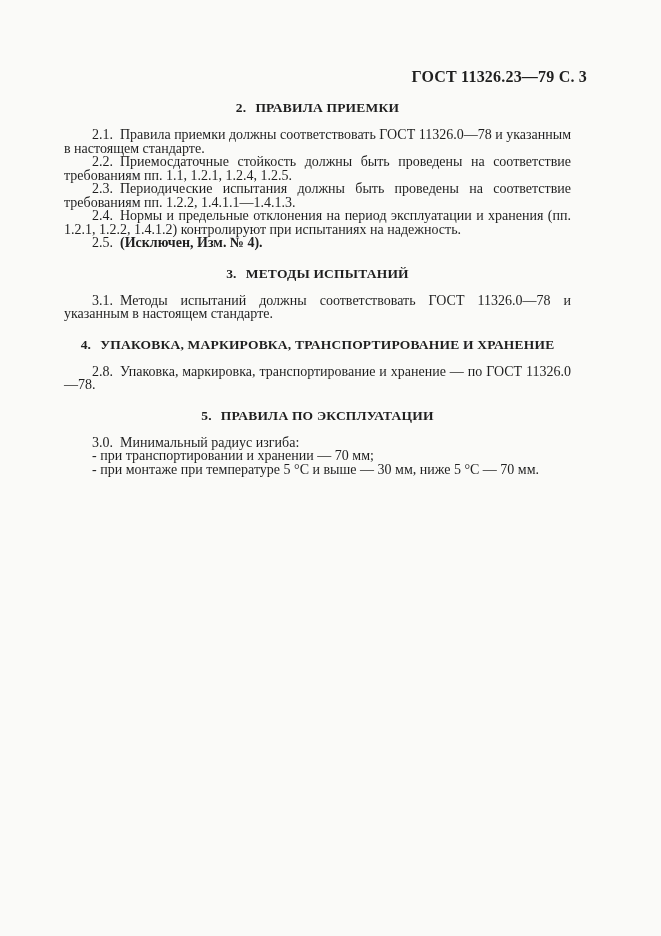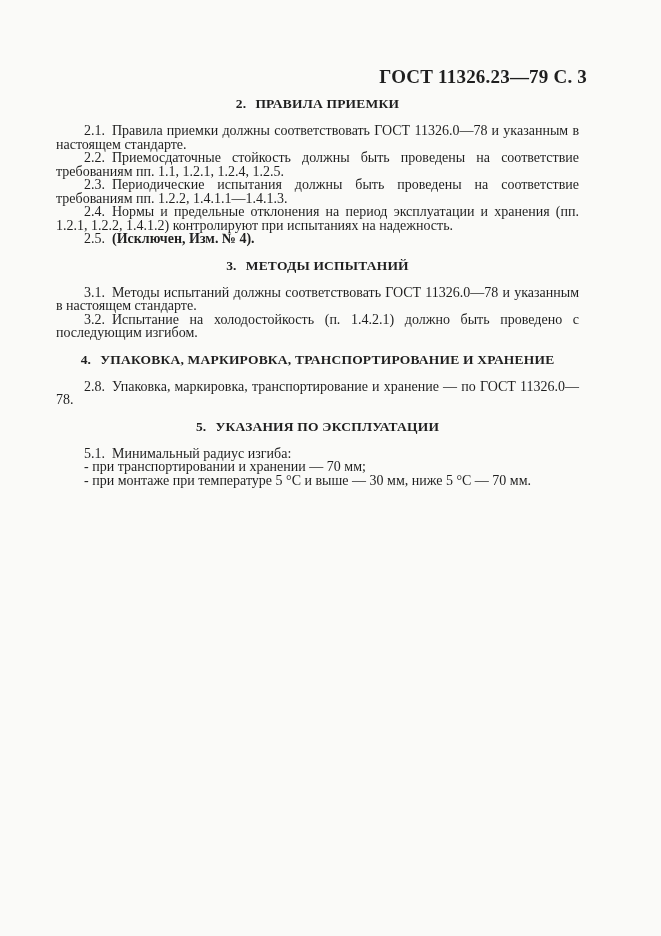--- a/index.html
+++ b/index.html
@@ -17,21 +17,21 @@
   }
   .page-content {
     position: absolute;
     left: 48px;
     top: 70px;
     width: 539px;
   }
   .running-header {
     text-align: right;
     font-weight: bold;
-    font-size: 19px;
+    font-size: 16px;
     line-height: 14px;
     letter-spacing: 0.2px;
   }
   .section-heading {
     margin: 12px 0 13px 0;
     text-align: center;
     font-size: 13.5px;
     font-weight: bold;
     line-height: 15px;
     letter-spacing: 0.2px;
@@ -46,21 +46,21 @@
     text-align: justify;
     text-indent: 28px;
   }
   .para-number {
     margin-right: 7px;
   }
   .bold {
     font-weight: bold;
   }
   section {
-    margin: 8px;
+    margin: 16px;
   }
 </style>
 </head>
 <body>
 
 <div class="page-content">
 
   <div class="running-header">
     <span>ГОСТ 11326.23—79 С. 3</span>
   </div>
@@ -70,29 +70,28 @@
     <p class="para"><span class="para-number">2.1.</span><span>Правила приемки должны соответствовать ГОСТ 11326.0—78 и указанным в настоящем стандарте.</span></p>
     <p class="para"><span class="para-number">2.2.</span><span>Приемосдаточные стойкость должны быть проведены на соответствие требованиям пп. 1.1, 1.2.1, 1.2.4, 1.2.5.</span></p>
     <p class="para"><span class="para-number">2.3.</span><span>Периодические испытания должны быть проведены на соответствие требованиям пп. 1.2.2, 1.4.1.1—1.4.1.3.</span></p>
     <p class="para"><span class="para-number">2.4.</span><span>Нормы и предельные отклонения на период эксплуатации и хранения (пп. 1.2.1, 1.2.2, 1.4.1.2) контролируют при испытаниях на надежность.</span></p>
     <p class="para"><span class="para-number">2.5.</span><span class="bold">(Исключен, Изм. № 4).</span></p>
   </section>
 
   <section>
     <h2 class="section-heading"><span class="heading-number">3.</span><span>МЕТОДЫ ИСПЫТАНИЙ</span></h2>
     <p class="para"><span class="para-number">3.1.</span><span>Методы испытаний должны соответствовать ГОСТ 11326.0—78 и указанным в настоящем стандарте.</span></p>
-    <p class="para"><span class="para-number">3.2.</span><span>Испытание на холодостойкость (п. 1.4.2.1) должно быть проведено с последующим изгибом.</span></p>
   </section>
 
   <section>
     <h2 class="section-heading"><span class="heading-number">4.</span><span>УПАКОВКА, МАРКИРОВКА, ТРАНСПОРТИРОВАНИЕ И ХРАНЕНИЕ</span></h2>
     <p class="para"><span class="para-number">2.8.</span><span>Упаковка, маркировка, транспортирование и хранение — по ГОСТ 11326.0—78.</span></p>
   </section>
 
   <section>
-    <h2 class="section-heading"><span class="heading-number">5.</span><span>УКАЗАНИЯ ПО ЭКСПЛУАТАЦИИ</span></h2>
-    <p class="para"><span class="para-number">5.1.</span><span>Минимальный радиус изгиба:</span></p>
+    <h2 class="section-heading"><span class="heading-number">5.</span><span>ПРАВИЛА ПО ЭКСПЛУАТАЦИИ</span></h2>
+    <p class="para"><span class="para-number">3.0.</span><span>Минимальный радиус изгиба:</span></p>
     <p class="para"><span>- при транспортировании и хранении — 70 мм;</span></p>
     <p class="para"><span>- при монтаже при температуре 5 °С и выше — 30 мм, ниже 5 °С — 70 мм.</span></p>
   </section>
 
 
 </div>
 
 </body></html>

